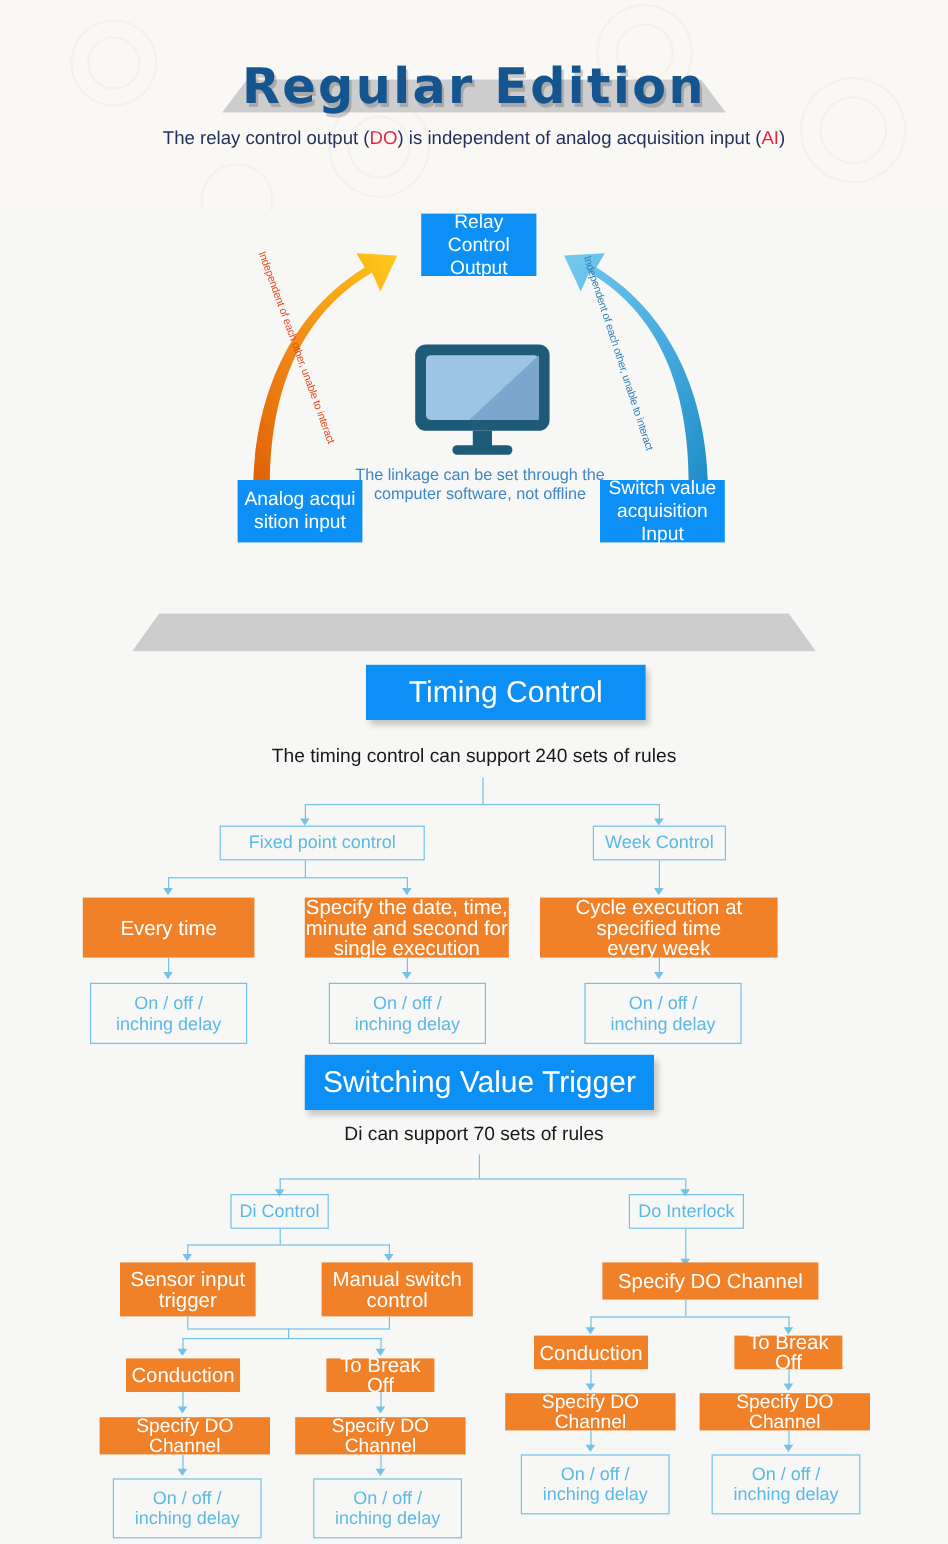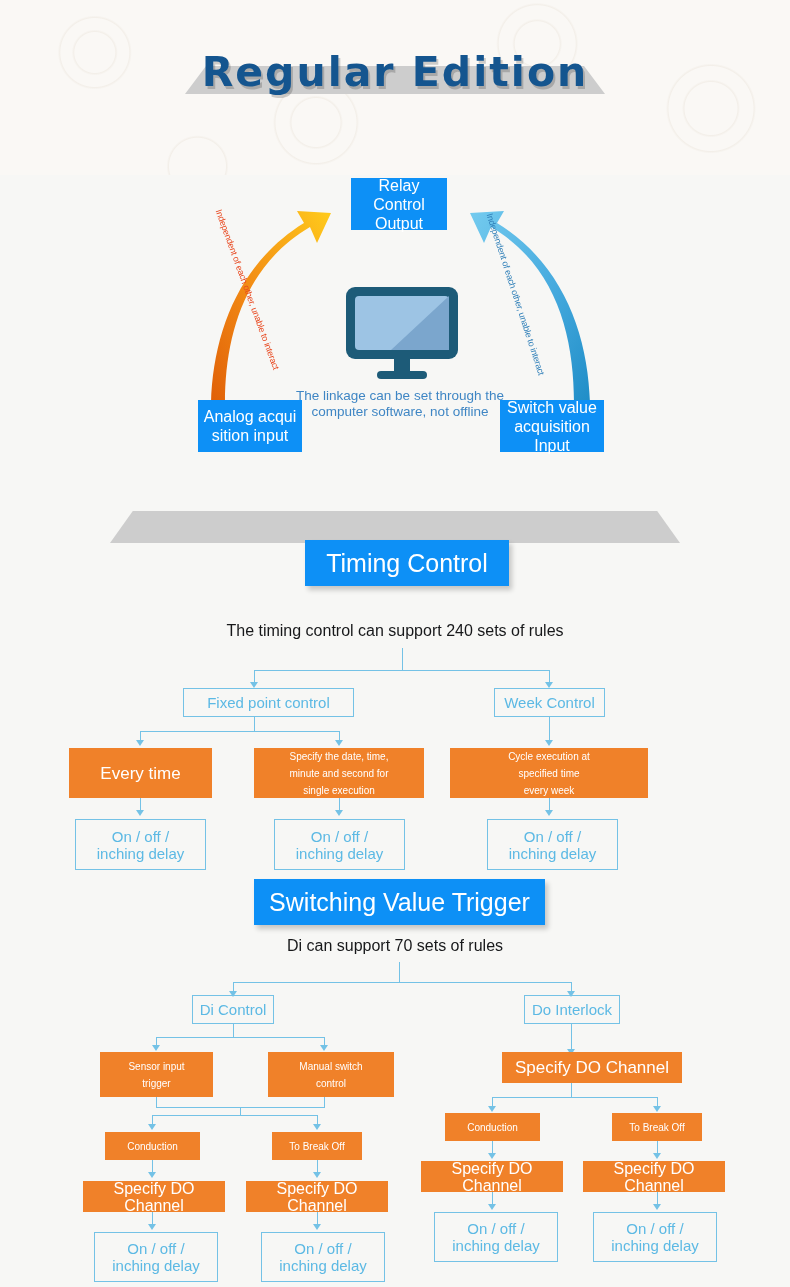--- a/index.html
+++ b/index.html
@@ -77,21 +77,21 @@
     font-size:16px; line-height:19px; font-weight:400;
   }
   .headbox{
     position:absolute; background:#0d90f6; color:#fff;
     display:flex; align-items:center; justify-content:center; text-align:center;
     font-size:25px; box-shadow:3px 4px 5px rgba(0,0,0,.20);
   }
   .orangebox{
     position:absolute; background:#f08129; color:#fff;
     display:flex; align-items:center; justify-content:center; text-align:center;
-    font-size:10px; line-height:17px;
+    font-size:17px; line-height:17px;
   }
   .outlinebox{
     position:absolute; background:transparent; color:#5cb9e4;
     border:1px solid #74c2e6;
     display:flex; align-items:center; justify-content:center; text-align:center;
     font-size:15px; line-height:17px;
   }
   .caption{
     position:absolute; text-align:center; font-size:16px; color:#17181a;
   }
@@ -117,20 +117,21 @@
 <body>
 
 <div class="swirl-bg"></div>
 
 <div class="banner" id="banner-regular">
   <div class="plate"></div>
   <span class="btext">Regular  Edition</span>
 </div>
 
 <div id="intro">
+  <div><span>The relay control output (</span><span class="hl">DO</span><span>) is independent of analog acquisition input (</span><span class="hl">AI</span><span>)</span></div>
 </div>
 
 <div class="bluebox" id="relay-top" style="left:351px; top:178px; width:96px; height:52px;">Relay Control<br>Output</div>
 
 <svg style="position:absolute; left:205px; top:205px; width:130px; height:200px;" viewBox="0 0 130 200">
   <defs>
     <linearGradient id="gOrange" x1="0" y1="1" x2="1" y2="0">
       <stop offset="0%" stop-color="#e06008"></stop>
       <stop offset="45%" stop-color="#f28a14"></stop>
       <stop offset="100%" stop-color="#ffcb1c"></stop>
@@ -167,21 +168,21 @@
 <div class="note" style="left:270px; top:388px; width:260px;">The linkage can be set through the<br>computer software, not offline</div>
 
 <div class="bluebox" id="relay-left" style="left:198px; top:400px; width:104px; height:52px;">Analog acqui<br>sition input</div>
 
 <div class="bluebox" id="relay-right" style="left:500px; top:400px; width:104px; height:52px;">Switch value<br>acquisition<br>Input</div>
 
 <div class="banner" id="banner-intelligent">
   <div class="plate"></div>
 </div>
 
-<div class="headbox" style="left:305px; top:540px; width:204px; height:46px;">Timing Control</div>
+<div class="headbox" style="left:305px; top:554px; width:233px; height:46px;">Timing Control</div>
 
 <div class="caption" style="left:145px; top:622px; width:500px;">The timing control can support 240 sets of rules</div>
 
 <div class="ln v" style="left:402px; top:648px; height:22px;"></div>
 <div class="ln h" style="left:254px; top:670px; width:296px;"></div>
 <div class="ln v" style="left:254px; top:670px; height:14px;"></div>
 <div class="arw" style="left:250px; top:682px;"></div>
 <div class="ln v" style="left:549px; top:670px; height:14px;"></div>
 <div class="arw" style="left:545px; top:682px;"></div>
 

